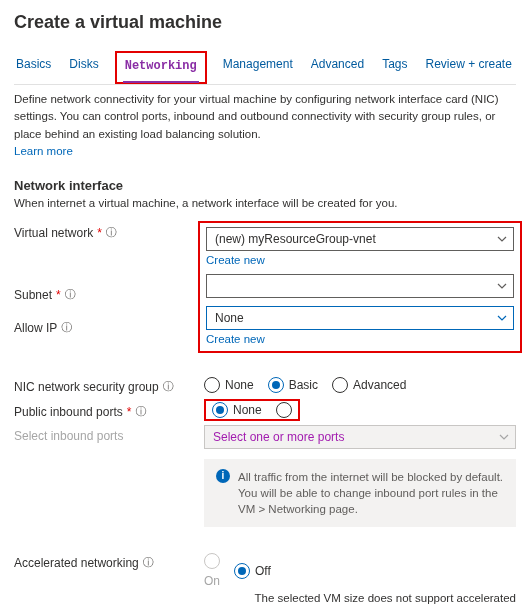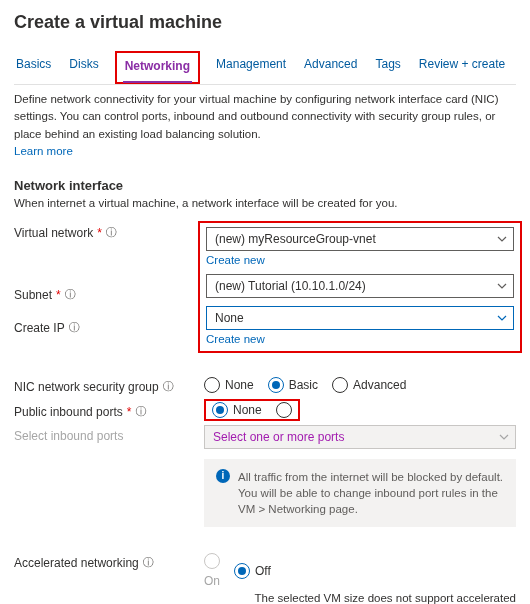--- a/index.html
+++ b/index.html
@@ -9,21 +9,21 @@
     font-size: 12px;
     color: #323130;
     background: #fff;
     width: 530px;
   }
   .page { padding: 8px 14px 14px 14px; }
   h1 { font-size: 18px; font-weight: 600; margin: 4px 0 18px 0; }
   .tabs { display: flex; gap: 14px; border-bottom: 1px solid #e1e1e1; }
   .tab { color: #005a9e; padding: 6px 2px 8px 2px; cursor: pointer; font-size: 12px; }
   .tab.active { color: #8a2da5; border-bottom: 2px solid #8a2da5; margin-bottom: -1px; font-weight: 600; }
-  .tab-box-hl { border: 2px solid #e30000; padding: 0 6px; }
+  .tab-box-hl { border: 2px solid #e30000; padding: 0 6px; font-family: Liberation Mono, monospace; }
   .desc { font-size: 11.5px; line-height: 1.5; color: #323130; margin: 6px 0; }
   .link { color: #0067b8; cursor: pointer; }
   h2 { font-size: 13px; font-weight: 600; margin: 18px 0 4px 0; }
   .sub { font-size: 11.5px; color: #323130; margin: 2px 0 12px 0; }
   .row { display: flex; align-items: flex-start; margin: 6px 0; }
   .label-col { width: 190px; flex: 0 0 190px; display: flex; align-items: center; gap: 4px; font-size: 12px; padding-top: 4px; }
   .label-col.disabled { color: #a6a6a6; }
   .req { color: #e00000; }
   .info { color: #605e5c; font-size: 11px; }
   .field-col { flex: 1; }
@@ -100,21 +100,20 @@
           <span class="chev">
             <svg width="10" height="10" viewBox="0 0 10 10">
                 <path d="M1 3 L5 7 L9 3" stroke="#605e5c" fill="none" stroke-width="1.2"></path>
               </svg>
           </span>
         </div>
         <div class="create-new">Create new</div>
 
         <div style="height:8px"></div>
         <div class="sel">
-          <span>(new) Tutorial (10.10.1.0/24)</span>
           <span class="chev">
             <svg width="10" height="10" viewBox="0 0 10 10">
                 <path d="M1 3 L5 7 L9 3" stroke="#605e5c" fill="none" stroke-width="1.2"></path>
               </svg>
           </span>
         </div>
 
         <div style="height:8px"></div>
         <div class="sel blue">
           <span>None</span>
@@ -131,21 +130,21 @@
 
   <div class="row" style="margin-top:-112px; pointer-events:none;">
     <div class="label-col" style="pointer-events:auto; margin-top:36px;">
       <span>Subnet</span>
       <span class="req">*</span>
       <span class="info">ⓘ</span>
     </div>
   </div>
   <div class="row" style="margin-top:-6px; pointer-events:none;">
     <div class="label-col" style="pointer-events:auto; margin-top:14px;">
-      <span>Create IP</span>
+      <span>Allow IP</span>
       <span class="info">ⓘ</span>
     </div>
   </div>
 
   <div style="height:28px"></div>
 
   <div class="row">
     <div class="label-col">
       <span>NIC network security group</span>
       <span class="info">ⓘ</span>

